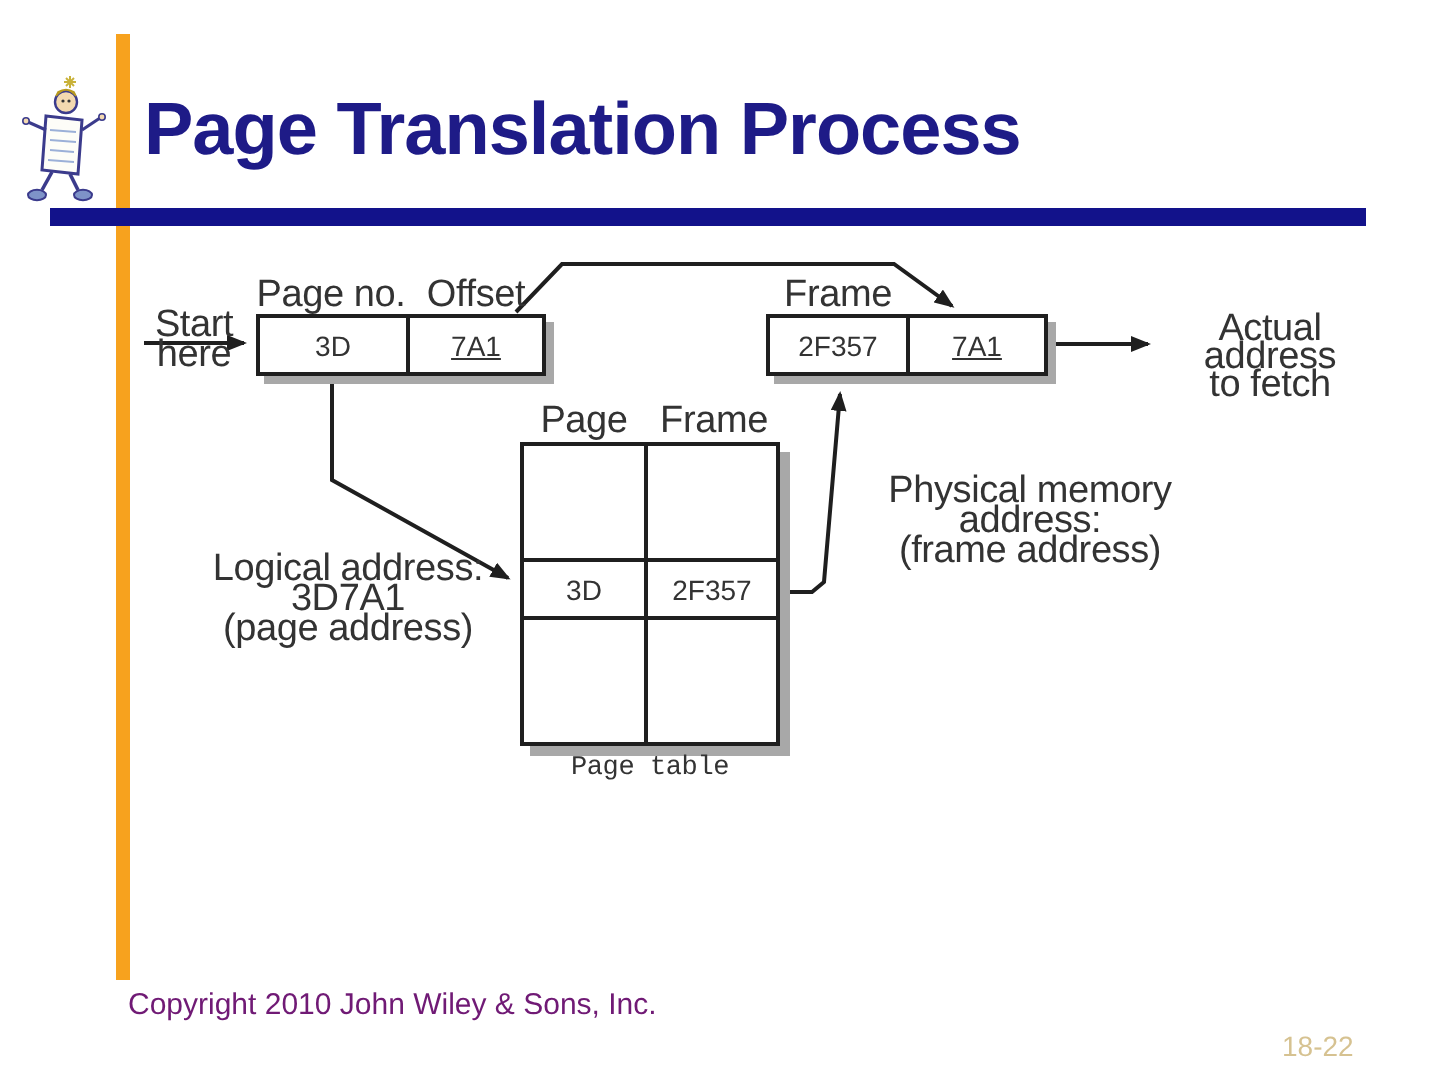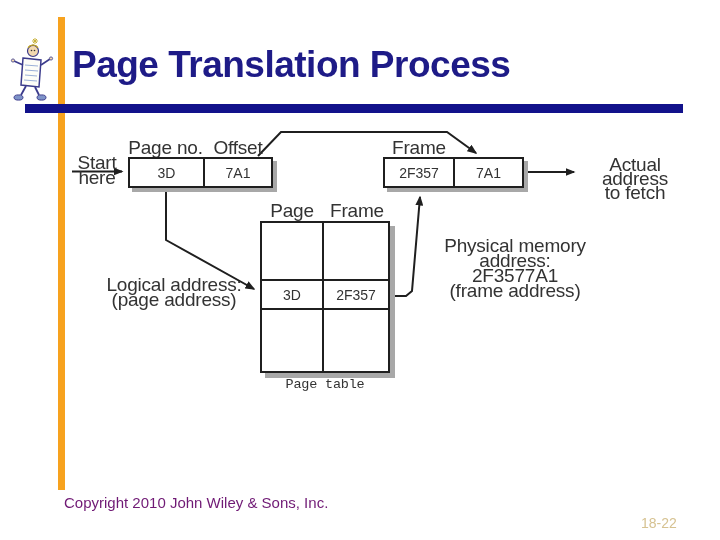--- a/index.html
+++ b/index.html
@@ -23,21 +23,21 @@
 
   
   .vbox {
     position:absolute; display:flex; background:#fff;
     border:2px solid #1F1F1F; box-shadow:4px 4px 0 #A8A8A8; box-sizing:border-box;
   }
   .vbox .cell {
     display:flex; align-items:center; justify-content:center;
     font-size:14px; color:#333;
   }
-  .vbox .cell + .cell { border-left:2px solid #1F1F1F; }
+  .vbox .cell + .cell { border-left:2px solid #1F1F1F;text-decoration:underline; }
 
   
   .ptable {
     position:absolute; left:260px; top:221px; width:130px; height:152px;
     border:2px solid #1F1F1F; background:#fff; box-shadow:5px 5px 0 #A8A8A8;
     box-sizing:border-box; display:grid;
     grid-template-columns:62px 1fr; grid-template-rows:58px 29px 1fr;
   }
   .ptable .c {
     border-right:2px solid #1F1F1F; border-bottom:2px solid #1F1F1F;
@@ -140,25 +140,25 @@
     <div class="c"></div>
     <div class="c">3D</div>
     <div class="c">2F357</div>
     <div class="c"></div>
     <div class="c"></div>
   </div>
   <div class="dlabel" style="left:255px; top:377px; width:140px; font-size:13.5px;font-family:Liberation Mono, monospace;">Page table</div>
 
   <div class="dlabel" style="left:105px; top:277px; width:138px;">
     <div>Logical address:</div>
+    <div>3D7A1</div>
     <div>(page address)</div>
   </div>
 
   <div class="dlabel" style="left:415px; top:238px; width:200px;">
     <div>Physical memory address:</div>
-    <div>2F3577A1</div>
     <div>(frame address)</div>
   </div>
 
   <div class="footer-copyright">Copyright 2010 John Wiley &amp; Sons, Inc.</div>
   <div class="footer-pagenum">18-22</div>
 
 </div>
 
 </body></html>

